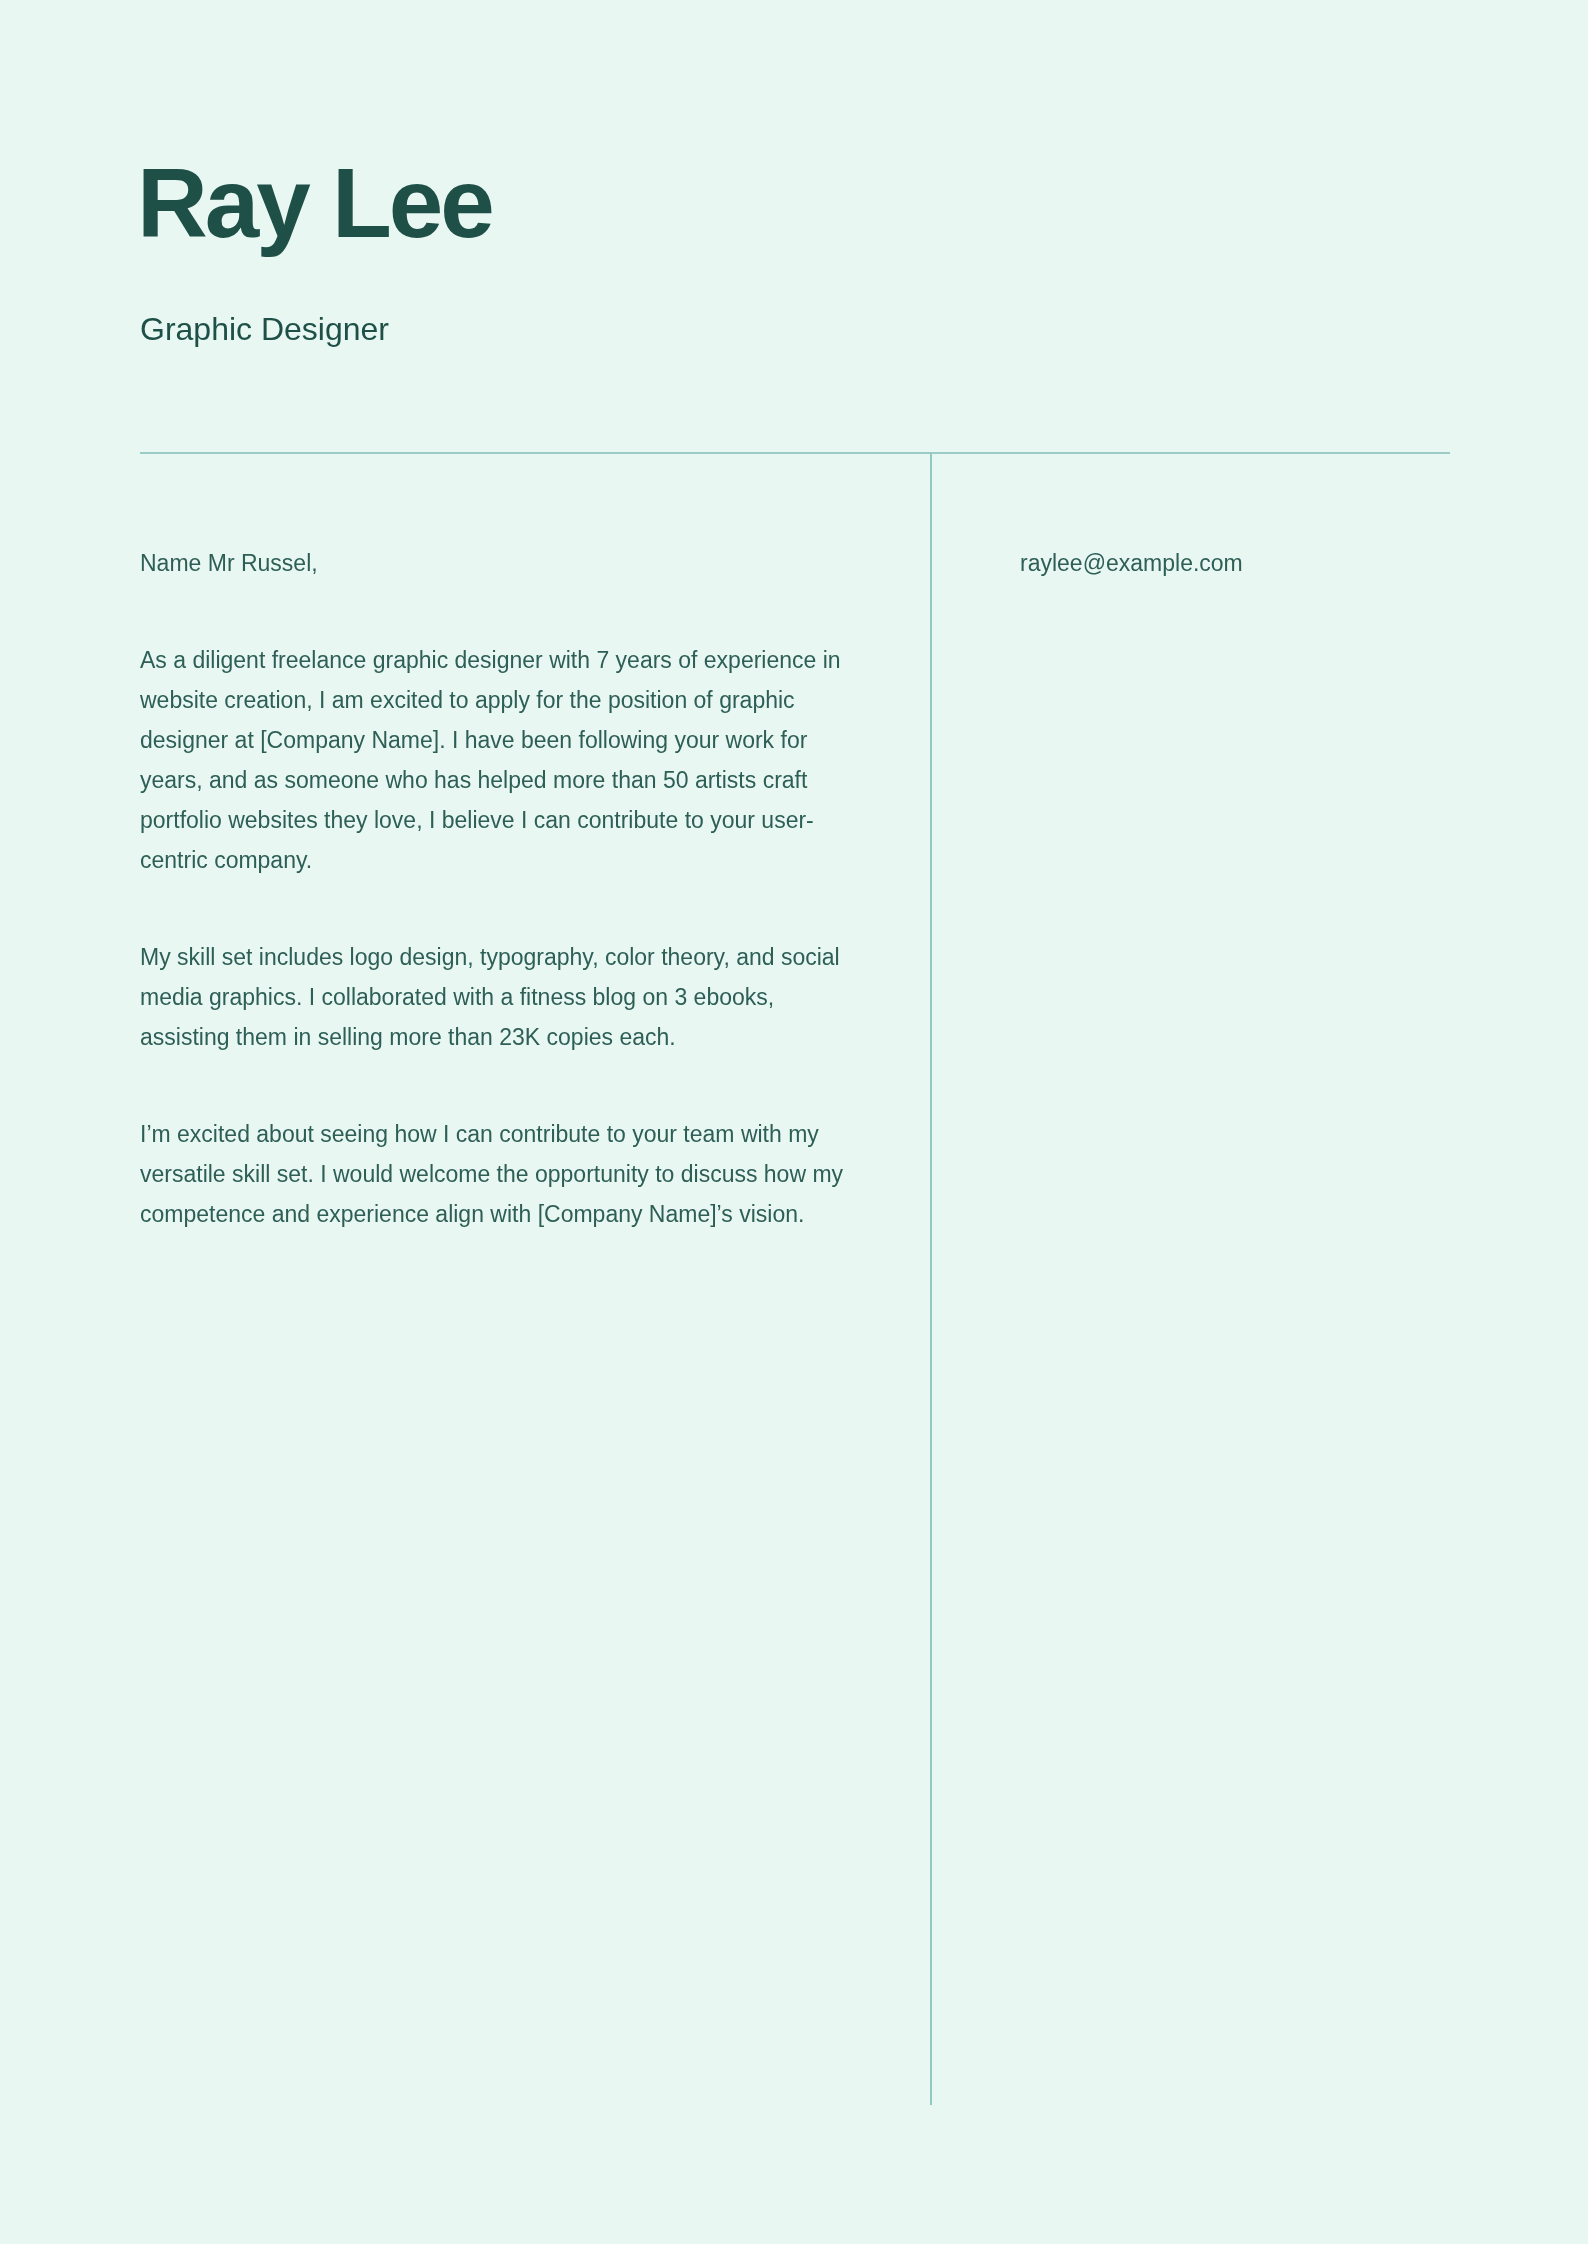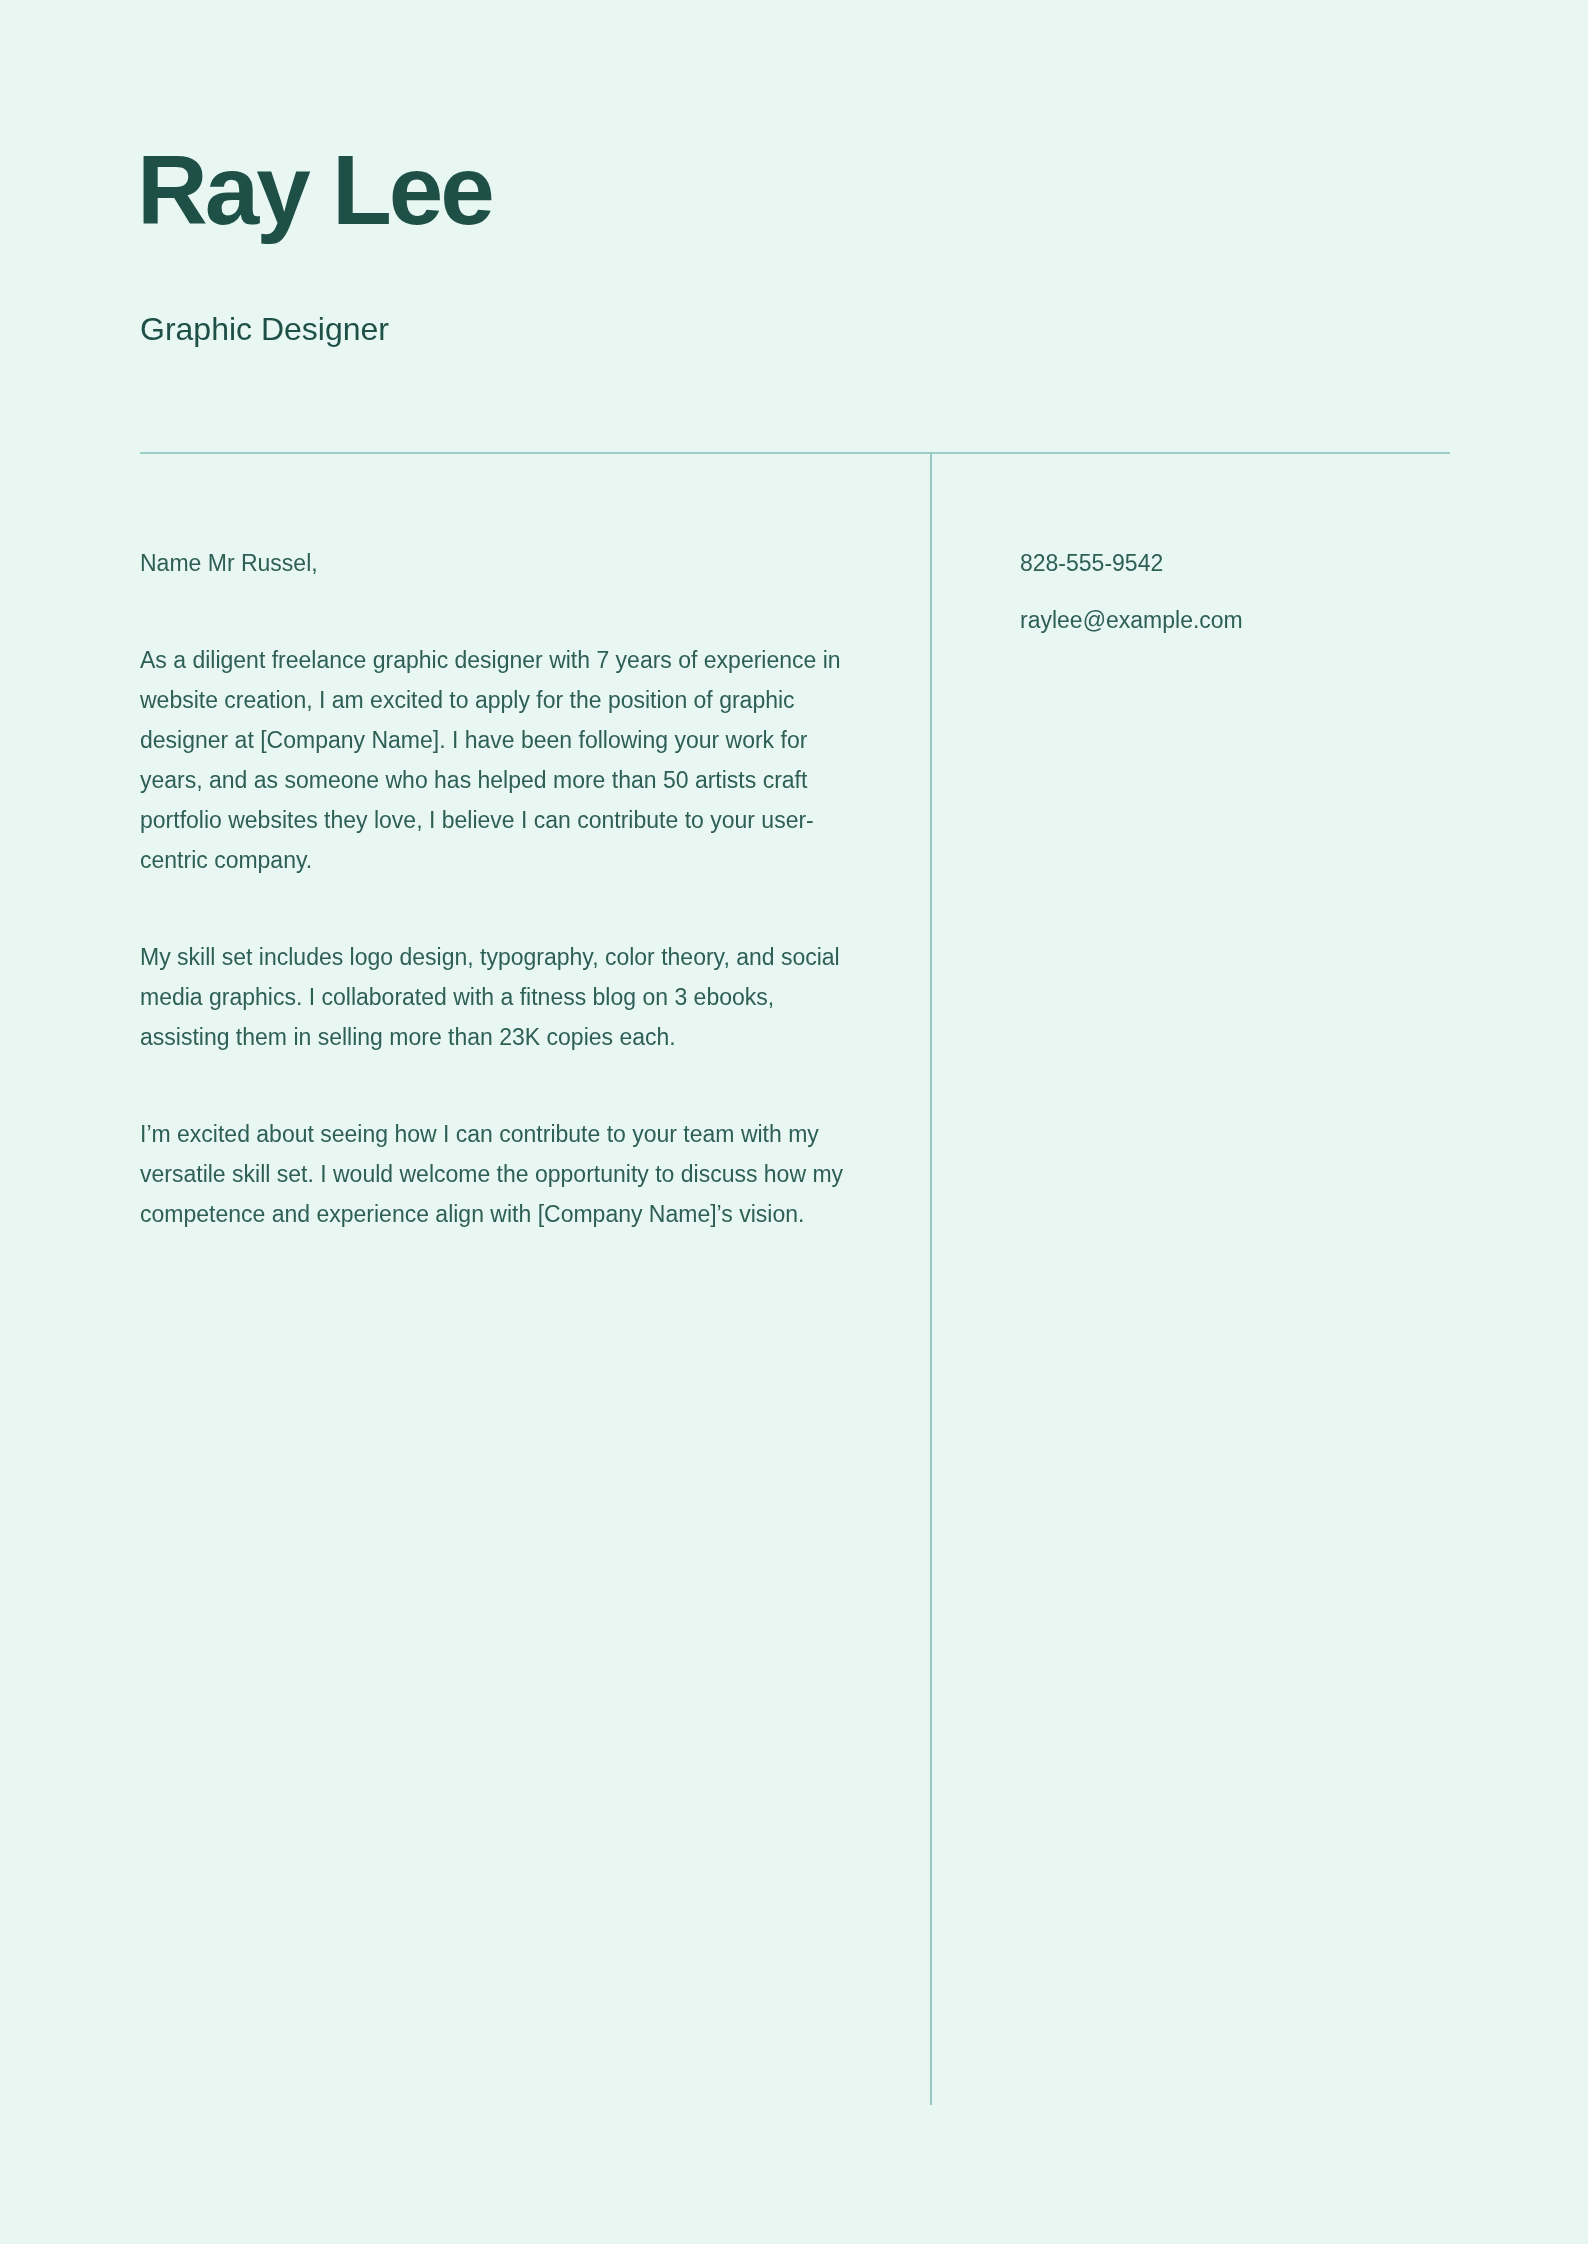--- a/index.html
+++ b/index.html
@@ -15,21 +15,21 @@
     color: #2d5f55;
     overflow: hidden;
   }
   .page {
     position: absolute;
     inset: 0;
   }
   .person-name {
     position: absolute;
     left: 137px;
-    top: 140px;
+    top: 153px;
     margin: 0;
     font-size: 98px;
     line-height: 100px;
     font-weight: 700;
     letter-spacing: -3px;
     color: #1e5047;
   }
   .job-title {
     position: absolute;
     left: 140px;
@@ -95,17 +95,16 @@
   <div class="v-rule"></div>
 
   <div class="left-col">
     <p>Name Mr Russel,</p>
     <p>As a diligent freelance graphic designer with 7 years of experience in website creation, I am excited to apply for the position of graphic designer at [Company Name]. I have been following your work for years, and as someone who has helped more than 50 artists craft portfolio websites they love, I believe I can contribute to your user-centric company.</p>
     <p>My skill set includes logo design, typography, color theory, and social media graphics. I collaborated with a fitness blog on 3 ebooks, assisting them in selling more than 23K copies each.</p>
     <p>I’m excited about seeing how I can contribute to your team with my versatile skill set. I would welcome the opportunity to discuss how my competence and experience align with [Company Name]’s vision.</p>
   </div>
 
   <div class="right-col">
-    <p>828-555-9542</p>
     <p>raylee@example.com</p>
   </div>
 
 </div>
 
 </body></html>

